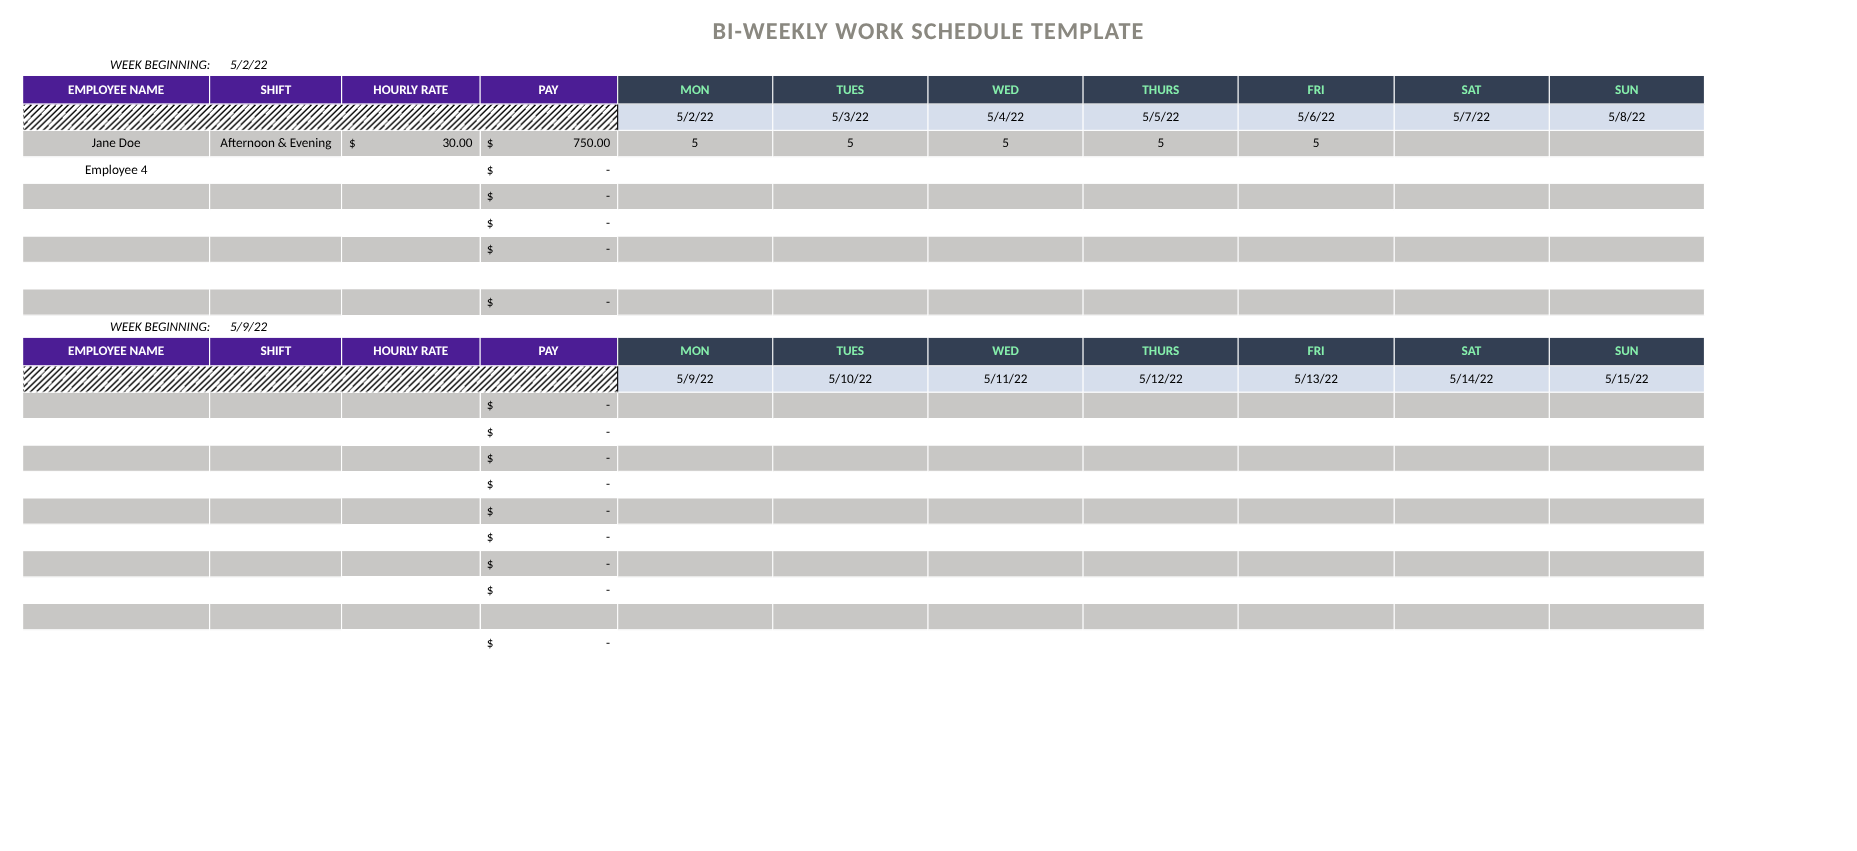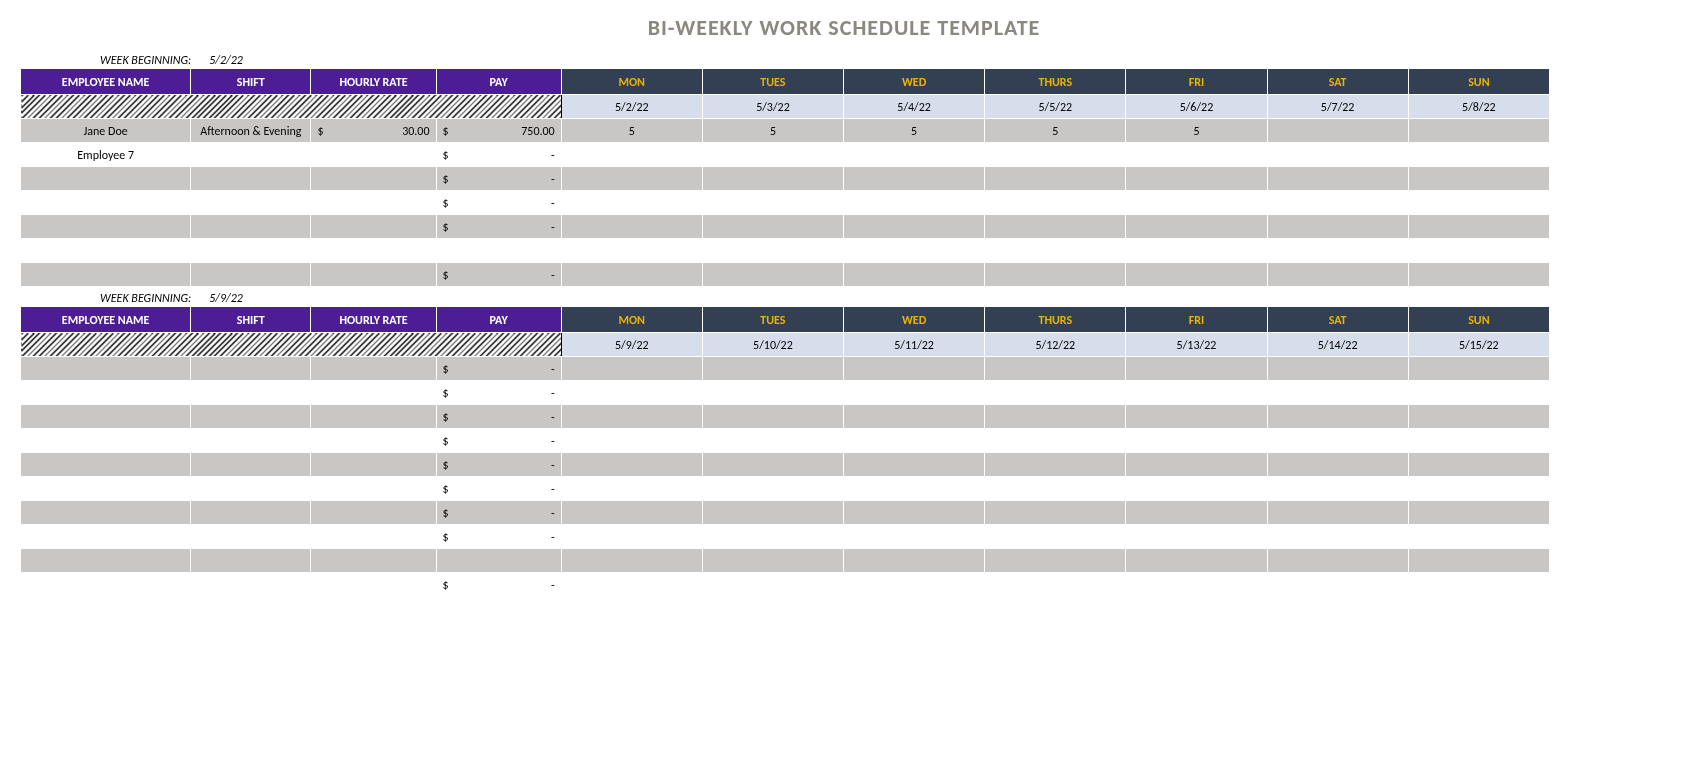--- a/index.html
+++ b/index.html
@@ -53,21 +53,21 @@
     text-align: center;
     vertical-align: middle;
     height: 26px;
   }
   thead th.left-head {
     background: #4c1d95;
     color: #ffffff;
   }
   thead th.day-head {
     background: #333f53;
-    color: #eab308;
+    color: #86efac;
     margin-top: 17px;
   }
   tr.date-row td { text-align:center; }
   tr.date-row td.hatch {
     background-image: repeating-linear-gradient(135deg,#000 0,#000 1.2px,#fff 1.2px,#fff 4px);
     border-right-color:#000;
   }
   tr.date-row td.date-cell {
     background: #d6deec;
     color: #000;
@@ -147,21 +147,21 @@
           <td class="pay">750.00</td>
           <td class="center">5</td>
           <td class="center">5</td>
           <td class="center">5</td>
           <td class="center">5</td>
           <td class="center">5</td>
           <td class="center"></td>
           <td class="center"></td>
         </tr>
         <tr class="data-row">
-          <td class="center">Employee 7</td>
+          <td class="center">Employee 4</td>
           <td class="center"></td>
           <td class="rate hide-dollar"></td>
           <td class="pay">-</td>
           <td class="center"></td>
           <td class="center"></td>
           <td class="center"></td>
           <td class="center"></td>
           <td class="center"></td>
           <td class="center"></td>
           <td class="center"></td>

